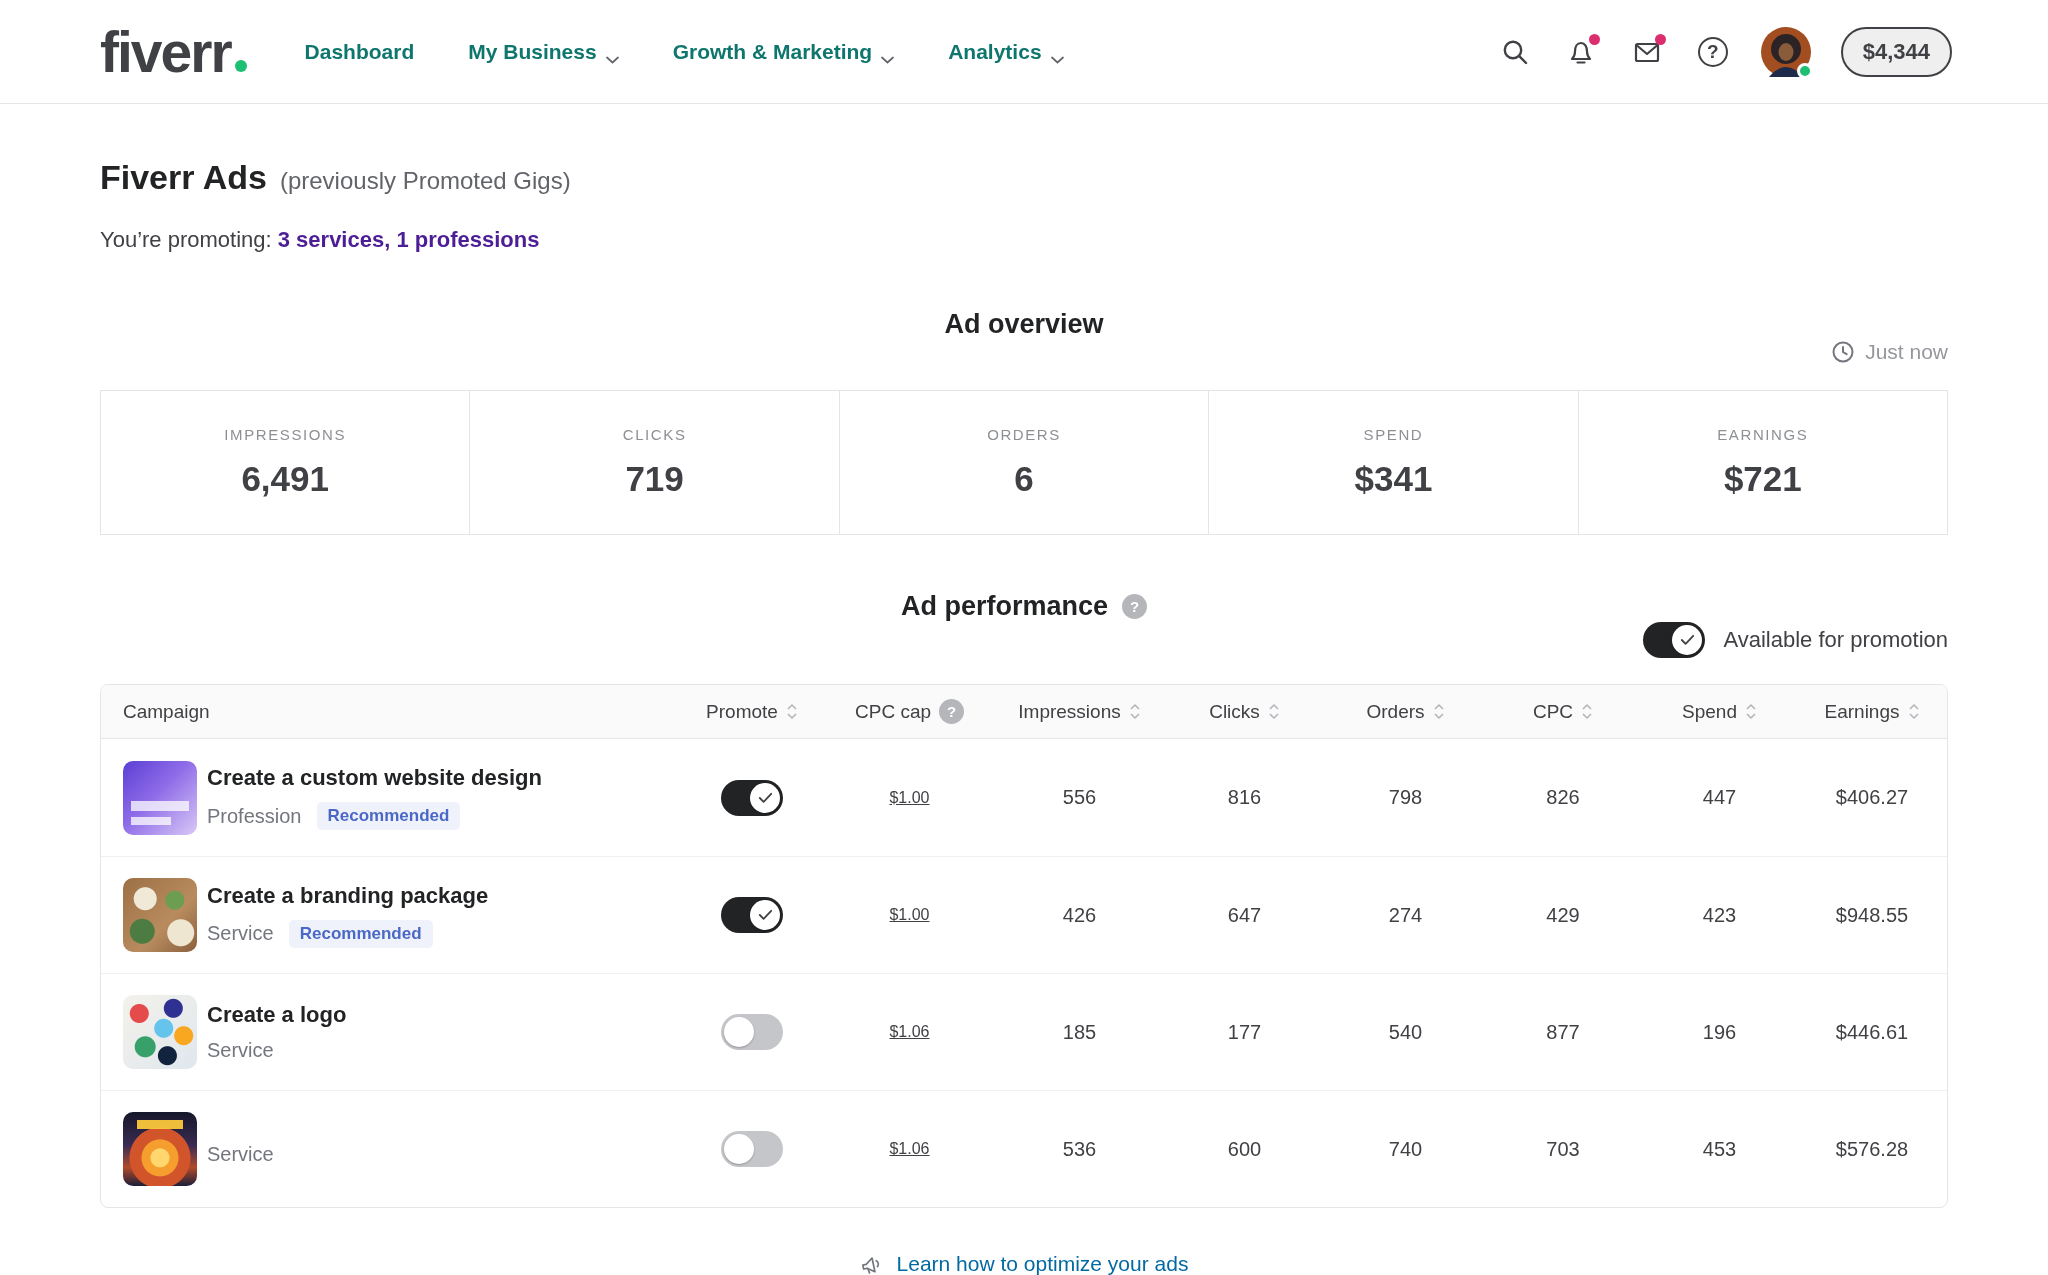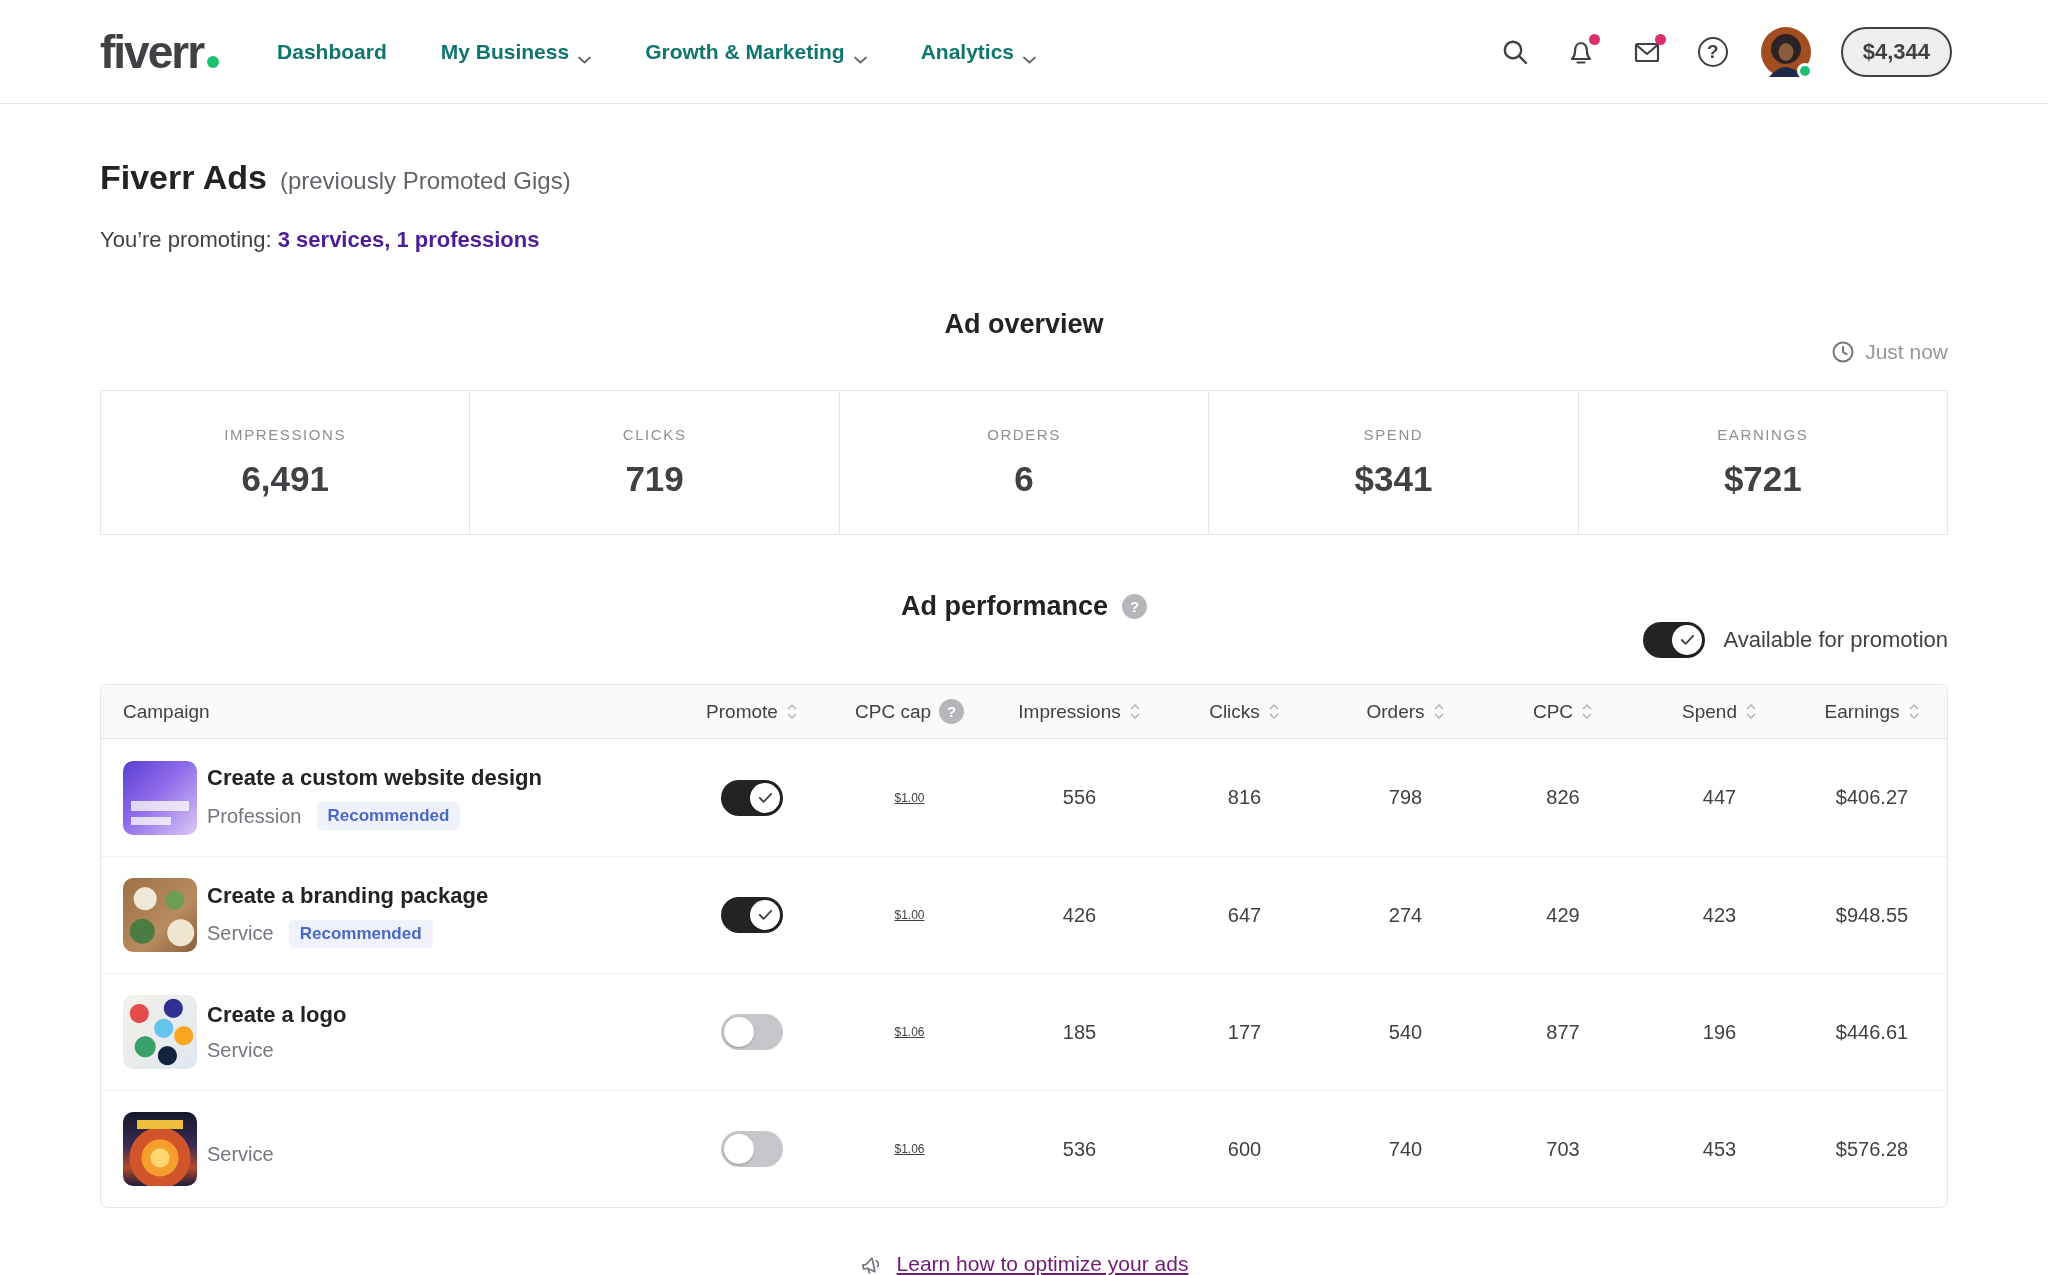--- a/index.html
+++ b/index.html
@@ -10,21 +10,21 @@
     color:#404145;
   }
   a { text-decoration:none; color:inherit; }
 
   
   .topnav {
     height:104px; border-bottom:1px solid #e4e5e7;
     display:flex; align-items:center; padding:0 96px 0 100px;
   }
   .logo { display:flex; align-items:baseline; cursor:pointer; }
-  .logo-text { font-size:46px; font-weight:bold; color:#404145; letter-spacing:-2px; }
+  .logo-text { font-size:57px; font-weight:bold; color:#404145; letter-spacing:-2px; }
   .logo-dot { width:12px; height:12px; border-radius:50%; background:#1dbf73; margin-left:4px; }
   .nav-links { display:flex; gap:54px; margin-left:58px; align-items:center; }
   .nav-link { font-size:21px; font-weight:600; color:#0f766e; display:flex; align-items:flex-end; gap:9px; cursor:pointer; }
   .nav-right { margin-left:auto; display:flex; align-items:center; gap:30px; }
   .icon-btn { position:relative; width:36px; height:36px; display:flex; align-items:center; justify-content:center; cursor:pointer; }
   .dot-badge { position:absolute; top:0px; right:-1px; width:11px; height:11px; border-radius:50%; background:#dc2e6e; }
   .help-circle {
     width:30px; height:30px; border:2.4px solid #404145; border-radius:50%;
     display:flex; align-items:center; justify-content:center;
     font-size:19px; font-weight:bold; color:#404145;
@@ -135,24 +135,24 @@
       linear-gradient(0deg, rgba(250,200,60,.95) 0 0) 14px 8px / 46px 9px no-repeat,
       radial-gradient(circle at 50% 62%, #ffd76e 0 9px, #f59e2d 10px 18px, #d2542a 19px 30px, transparent 31px),
       linear-gradient(180deg,#15172b 0%,#3a2b52 45%,#b14a2c 75%,#1c1f38 100%);
   }
   .camp-title { font-size:22px; font-weight:600; color:#222325; cursor:pointer; }
   .camp-sub { margin-top:11px; font-size:20px; color:#74767e; display:flex; gap:15px; align-items:center; }
   .badge {
     background:#eff2fb; color:#4a68c6; font-size:17px; font-weight:600;
     padding:4px 11px; border-radius:5px;
   }
-  .cpc-link { font-size:12px; color:#404145; text-decoration:underline; cursor:pointer; }
+  .cpc-link { font-size:16px; color:#404145; text-decoration:underline; cursor:pointer; }
 
   .footer-link-row { margin-top:44px; display:flex; justify-content:center; align-items:center; gap:11px; }
-  .footer-link { font-size:21px; color:#701a75; text-decoration:underline; cursor:pointer; }
+  .footer-link { font-size:21px; color:#0369a1; cursor:pointer; }
 </style>
 </head>
 <body>
 
 <header class="topnav">
   <a class="logo">
     <span class="logo-text">fiverr</span>
     <span class="logo-dot"></span>
   </a>
   <nav class="nav-links">

